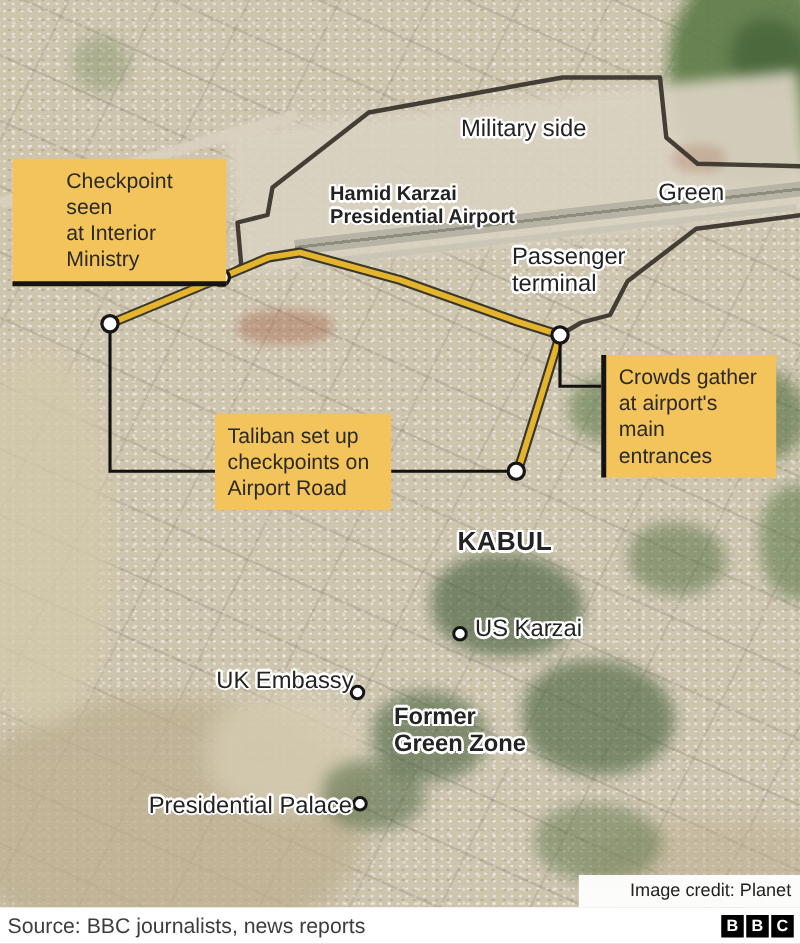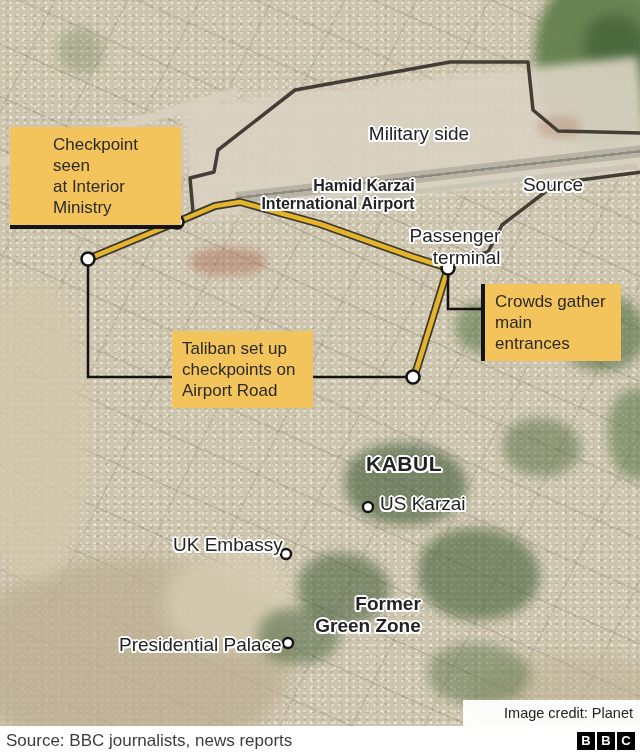--- a/index.html
+++ b/index.html
@@ -43,21 +43,21 @@
   
   .callout { position:absolute; z-index:3; background:var(--callout-bg,#f3c35c);
              color:#2b2a26; font-size:17px; line-height:1.24; padding:7px 10px; }
   .callout.b-bottom { border-bottom:4px solid #141414; }
   .callout.b-left { border-left:4px solid #141414; }
 
   .maplabel { position:absolute; z-index:3; color:#232323; font-size:19px; white-space:nowrap;
     text-shadow:-1.5px -1.5px 0 #fff, 1.5px -1.5px 0 #fff, -1.5px 1.5px 0 #fff, 1.5px 1.5px 0 #fff,
                  0 -2px 0 #fff, 0 2px 0 #fff, -2px 0 0 #fff, 2px 0 0 #fff; }
   .maplabel.bold { font-weight:bold; }
-  .maplabel.centered { transform:translate(-50%,-50%); text-align:right;margin-top:30px; }
+  .maplabel.centered { transform:translate(-50%,-50%); text-align:left; }
   .maplabel.vcenter { transform:translate(0,-50%); }
 
   .credit { position:absolute; z-index:4; right:0; top:700px; height:26px; width:177px;
             background:rgba(255,255,255,.95); color:#222; font-size:14.5px;
             line-height:26px; text-align:right; padding:0 7px; }
 
   
   .footer { position:absolute; left:0; top:726px; width:640px; height:29px; background:#fff;
             display:flex; align-items:center; justify-content:space-between; padding:0 5px 0 6px; }
   .source { color:#3d3d3d; font-size:17px; }
@@ -123,29 +123,30 @@
       <div>Checkpoint seen</div>
       <div>at Interior Ministry</div>
     </div>
     <div class="callout" style="left:172px; top:331px; width:141px;">
       <div>Taliban set up</div>
       <div>checkpoints on</div>
       <div>Airport Road</div>
     </div>
     <div class="callout b-left" style="left:481px; top:284px; width:140px;">
       <div>Crowds gather</div>
+      <div>at airport's</div>
       <div>main entrances</div>
     </div>
 
     <div class="maplabel centered" style="left:419px; top:104px;">Military side</div>
     <div class="maplabel centered bold" style="left:338px; top:165px; font-size:16px;">
       <div>Hamid Karzai</div>
-      <div>International Airport</div>
+      <div>Presidential Airport</div>
     </div>
-    <div class="maplabel centered" style="left:553px; top:155px;">Source</div>
+    <div class="maplabel centered" style="left:553px; top:155px;">Green</div>
     <div class="maplabel centered" style="left:455px; top:217px;">
       <div>Passenger</div>
       <div>terminal</div>
     </div>
     <div class="maplabel centered bold" style="left:404px; top:434px; font-size:21px; letter-spacing:.5px;">KABUL</div>
     <div class="maplabel vcenter" style="left:380px; top:504px;">US Karzai</div>
     <div class="maplabel vcenter" style="left:173px; top:545px;">UK Embassy</div>
     <div class="maplabel centered bold" style="left:368px; top:585px;">
       <div>Former</div>
       <div>Green Zone</div>

